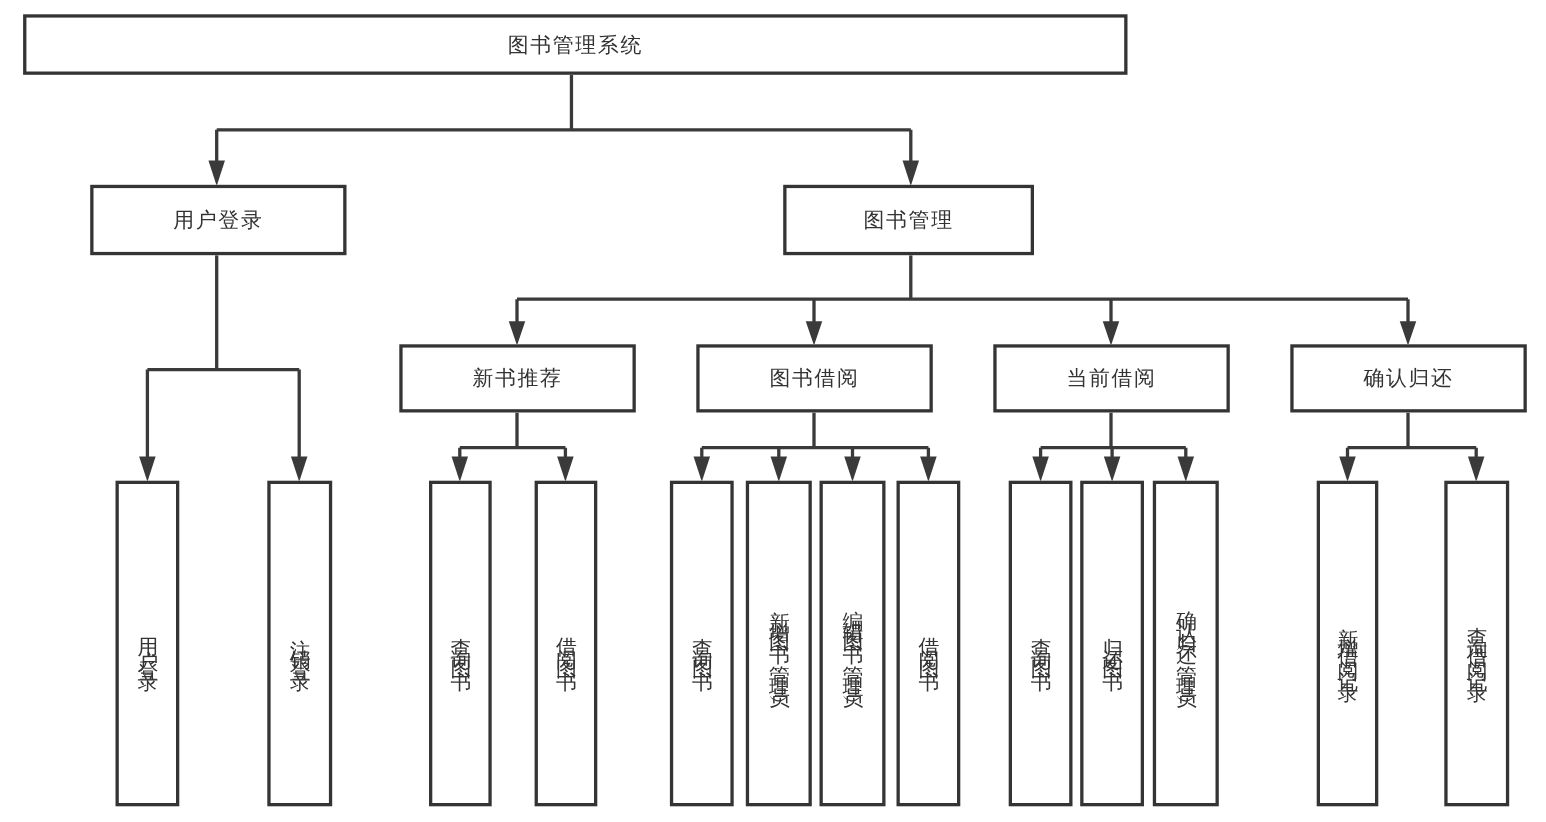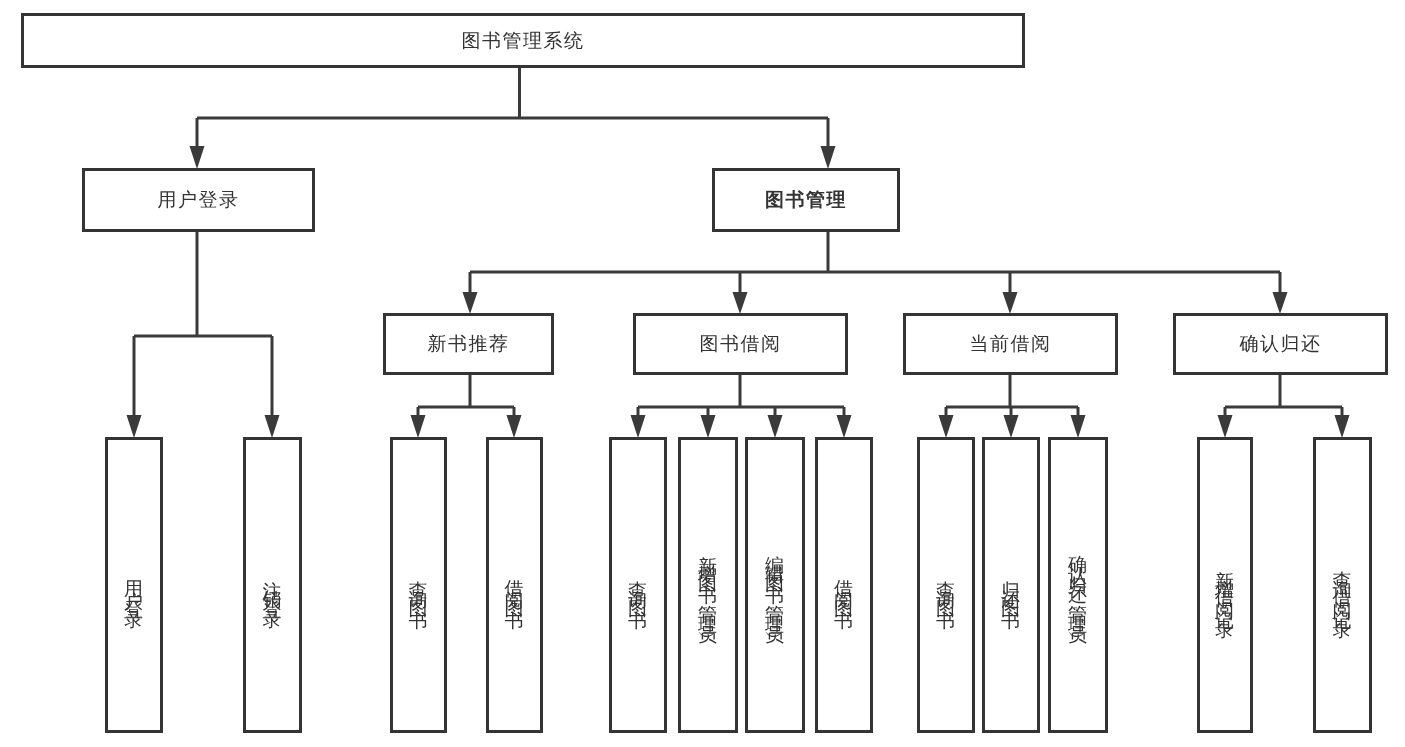--- a/index.html
+++ b/index.html
@@ -94,25 +94,25 @@
     </g>
   </svg>
 
   <div class="box" style="left:21px;top:13px;width:1004px;height:55px;">
     <span class="lbl">图书管理系统</span>
   </div>
 
   <div class="box" style="left:82px;top:168px;width:233px;height:64px;">
     <span class="lbl">用户登录</span>
   </div>
-  <div class="box" style="left:712px;top:168px;width:188px;height:64px;font-weight:bold;">
+  <div class="box" style="left:712px;top:168px;width:228px;height:64px;">
     <span class="lbl">图书管理</span>
   </div>
 
-  <div class="box" style="left:383px;top:313px;width:171px;height:62px;justify-content:center;">
+  <div class="box" style="left:363px;top:313px;width:215px;height:62px;justify-content:center;">
     <span class="lbl">新书推荐</span>
   </div>
   <div class="box" style="left:903px;top:313px;width:215px;height:62px;">
     <span class="lbl">当前借阅</span>
   </div>
   <div class="box" style="left:633px;top:313px;width:215px;height:62px;">
     <span class="lbl">图书借阅</span>
   </div>
   <div class="box" style="left:1173px;top:313px;width:215px;height:62px;">
     <span class="lbl">确认归还</span>

